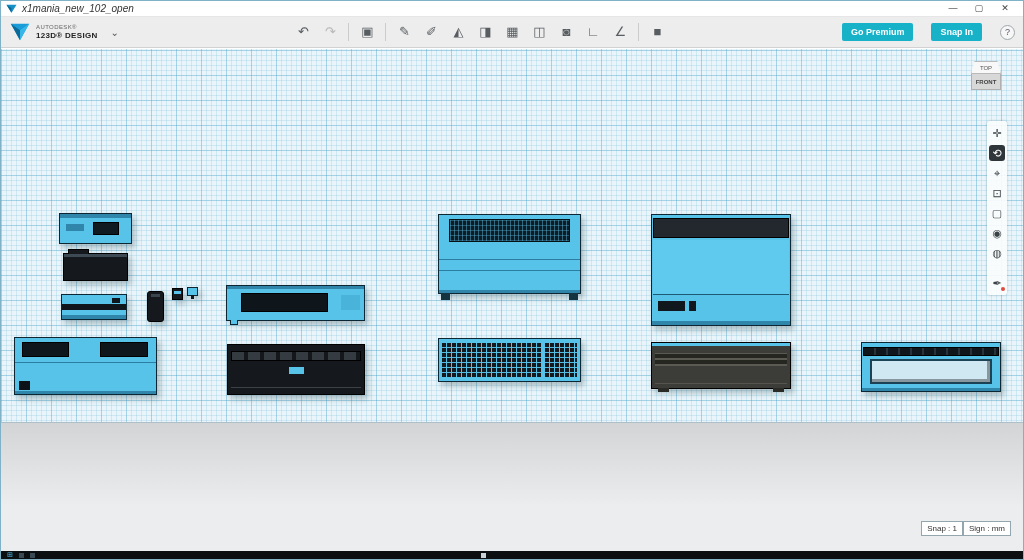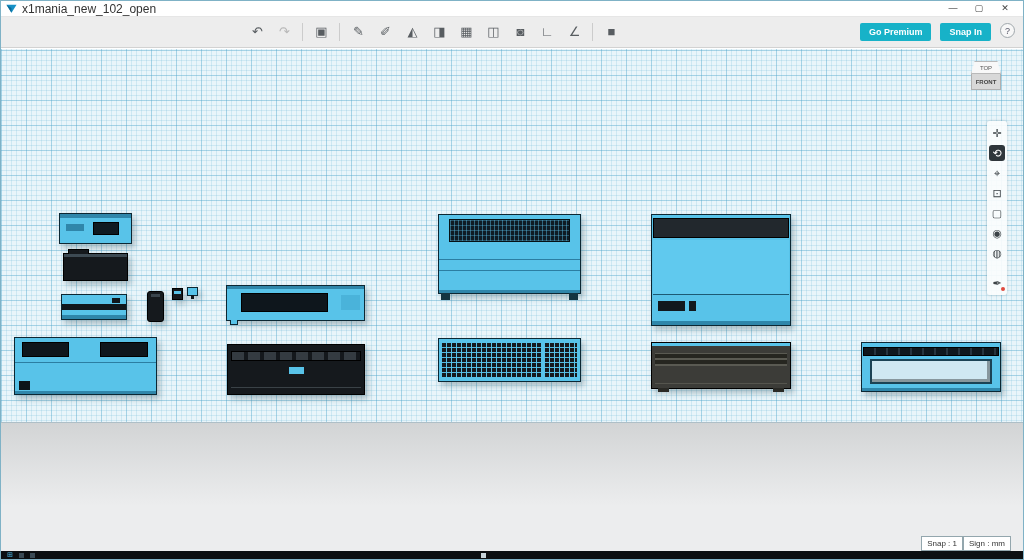--- a/index.html
+++ b/index.html
@@ -8,37 +8,37 @@
     --dark-part:#15191d;
     --grid-bg:#e9f5fa;
   }
   *{box-sizing:border-box;}
   body{margin:0;background:#8a8a8a;font-family:"Liberation Sans",sans-serif;}
   .window{position:relative;width:1024px;height:560px;background:#fff;overflow:hidden;border:1px solid #7fb2c6;}
 
   
   .titlebar{height:16px;display:flex;align-items:center;padding:0 5px;background:#fff;border-bottom:1px solid #e6e6e6;}
   .title-icon{width:11px;height:11px;margin-right:5px;flex:0 0 auto;}
-  .title-text{font-size:12px;color:#333;white-space:nowrap;}
+  .title-text{font-size:10px;color:#333;white-space:nowrap;font-style:italic;}
   .win-controls{margin-left:auto;display:flex;}
   .win-btn{width:26px;text-align:center;font-size:9px;color:#444;line-height:15px;cursor:default;}
 
   
   .toolbar{height:31px;background:#ededed;border-bottom:1px solid #d2d2d2;display:flex;align-items:center;padding:0 8px;}
   .brand{display:flex;align-items:center;gap:5px;cursor:pointer;}
   .brand-logo{width:22px;height:22px;flex:0 0 auto;}
   .brand-text{display:flex;flex-direction:column;line-height:1.15;}
   .brand-l1{font-size:6px;color:#666;letter-spacing:.4px;}
   .brand-l2{font-size:8px;color:#222;font-weight:bold;letter-spacing:.3px;}
   .chev{font-size:10px;color:#555;margin-left:8px;}
   .tools{display:flex;align-items:center;gap:9px;margin:0 auto;}
   .tbi{font-size:13px;color:#585d61;width:18px;text-align:center;cursor:pointer;line-height:20px;}
   .tbi.disabled{color:#b8b8b8;}
   .sep{width:1px;height:18px;background:#cccccc;}
-  .right-actions{display:flex;gap:9px;}
+  .right-actions{display:flex;align-items:center;gap:18px;}
   .btn{background:var(--accent);color:#fff;font-size:9px;font-weight:bold;padding:4px 9px;border:none;border-radius:2px;cursor:pointer;}
   .help{width:15px;height:15px;border-radius:50%;border:1px solid #a0a8ac;color:#556;font-size:9px;display:flex;align-items:center;justify-content:center;background:#f7f7f7;cursor:pointer;}
 
   
   .canvas{position:absolute;top:48px;left:0;right:0;bottom:8px;
     background:
       repeating-linear-gradient(0deg,rgba(70,160,200,.30) 0 1px,transparent 1px 25px),
       repeating-linear-gradient(90deg,rgba(70,160,200,.30) 0 1px,transparent 1px 25px),
       repeating-linear-gradient(0deg,rgba(110,185,215,.22) 0 1px,transparent 1px 5px),
       repeating-linear-gradient(90deg,rgba(110,185,215,.22) 0 1px,transparent 1px 5px),
@@ -66,21 +66,21 @@
   .vc-front{height:16px;background:#d8d8d8;border:1px solid #b0b0b0;border-top:none;font-size:6px;text-align:center;line-height:16px;color:#444;font-weight:bold;}
 
   
   .nav{position:absolute;right:16px;top:72px;display:flex;flex-direction:column;gap:4px;background:rgba(250,252,253,.92);padding:4px 2px;border-radius:3px;box-shadow:0 0 3px rgba(0,0,0,.18);}
   .nvi{position:relative;width:16px;height:16px;font-size:11px;line-height:16px;text-align:center;color:#3c4347;cursor:pointer;}
   .nvi.active{background:#2f363b;color:#fff;border-radius:3px;}
   .nvi.gap{margin-top:10px;}
   .dot{position:absolute;right:0;bottom:0;width:4px;height:4px;border-radius:50%;background:#e04a3f;}
 
   
-  .status-box{position:absolute;bottom:0;background:#fff;border:1px solid #93a6ad;font-size:8px;color:#333;padding:2px 5px;cursor:pointer;white-space:nowrap;}
+  .status-box{position:absolute;bottom:15px;background:#fff;border:1px solid #93a6ad;font-size:8px;color:#333;padding:2px 5px;cursor:pointer;white-space:nowrap;}
 
   
   .taskbar{position:absolute;left:0;right:0;bottom:0;height:8px;background:#0c0f12;display:flex;align-items:center;gap:6px;padding:0 6px;}
   .tb-start{color:#4db8e8;font-size:7px;line-height:8px;cursor:pointer;}
   .tb-ico{width:5px;height:5px;background:#3a4a55;display:inline-block;}
 </style>
 </head>
 <body>
 
 <div class="window">
@@ -92,20 +92,32 @@
     </svg>
     <span class="title-text">x1mania_new_102_open</span>
     <div class="win-controls">
       <span class="win-btn">—</span>
       <span class="win-btn">▢</span>
       <span class="win-btn">✕</span>
     </div>
   </div>
 
   <div class="toolbar">
+    <div class="brand">
+      <svg class="brand-logo" viewBox="0 0 24 24">
+        <polygon points="2,3 22,3 12,21" fill="#1a9cd8"></polygon>
+        <polygon points="2,3 12,10 12,21" fill="#0d6a97"></polygon>
+        <polygon points="12,10 22,3 12,21" fill="#36b6e9"></polygon>
+      </svg>
+      <div class="brand-text">
+        <span class="brand-l1">AUTODESK®</span>
+        <span class="brand-l2">123D® DESIGN</span>
+      </div>
+      <span class="chev">⌄</span>
+    </div>
 
     <div class="tools">
       <span class="tbi">↶</span>
       <span class="tbi disabled">↷</span>
       <span class="sep"></span>
       <span class="tbi">▣</span>
       <span class="sep"></span>
       <span class="tbi">✎</span>
       <span class="tbi">✐</span>
       <span class="tbi">◭</span>

